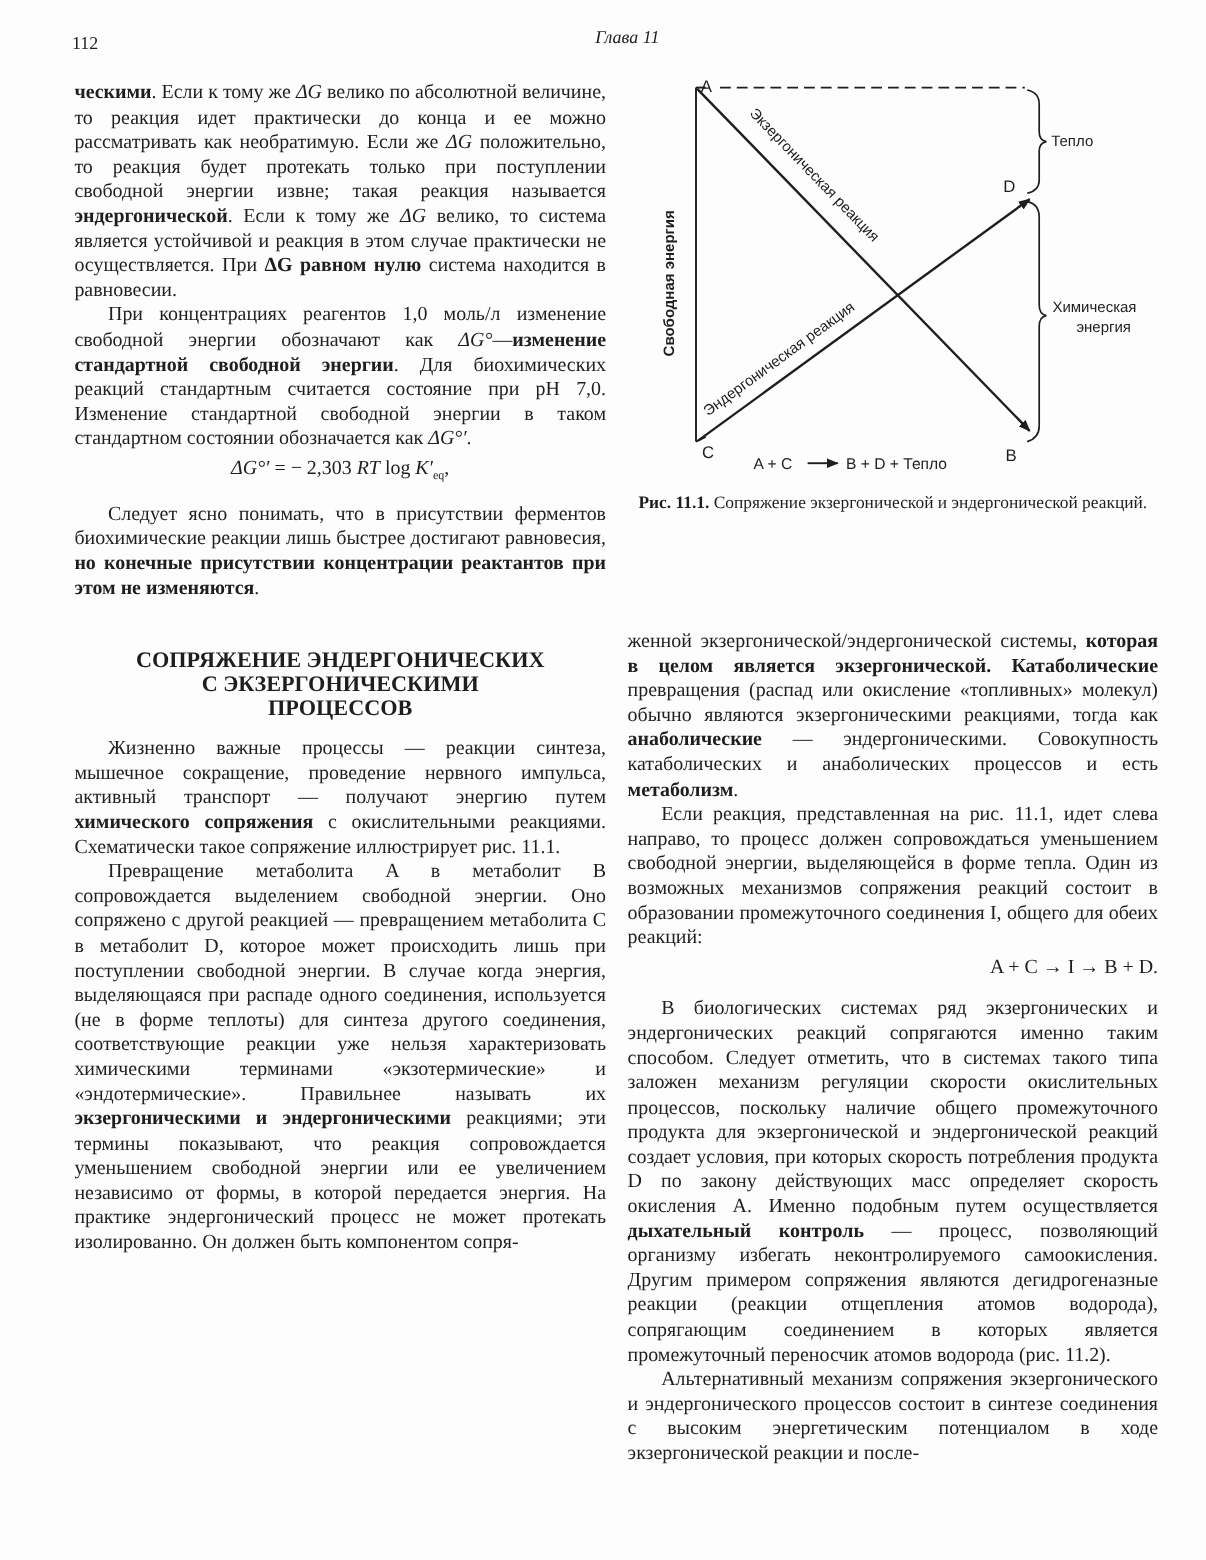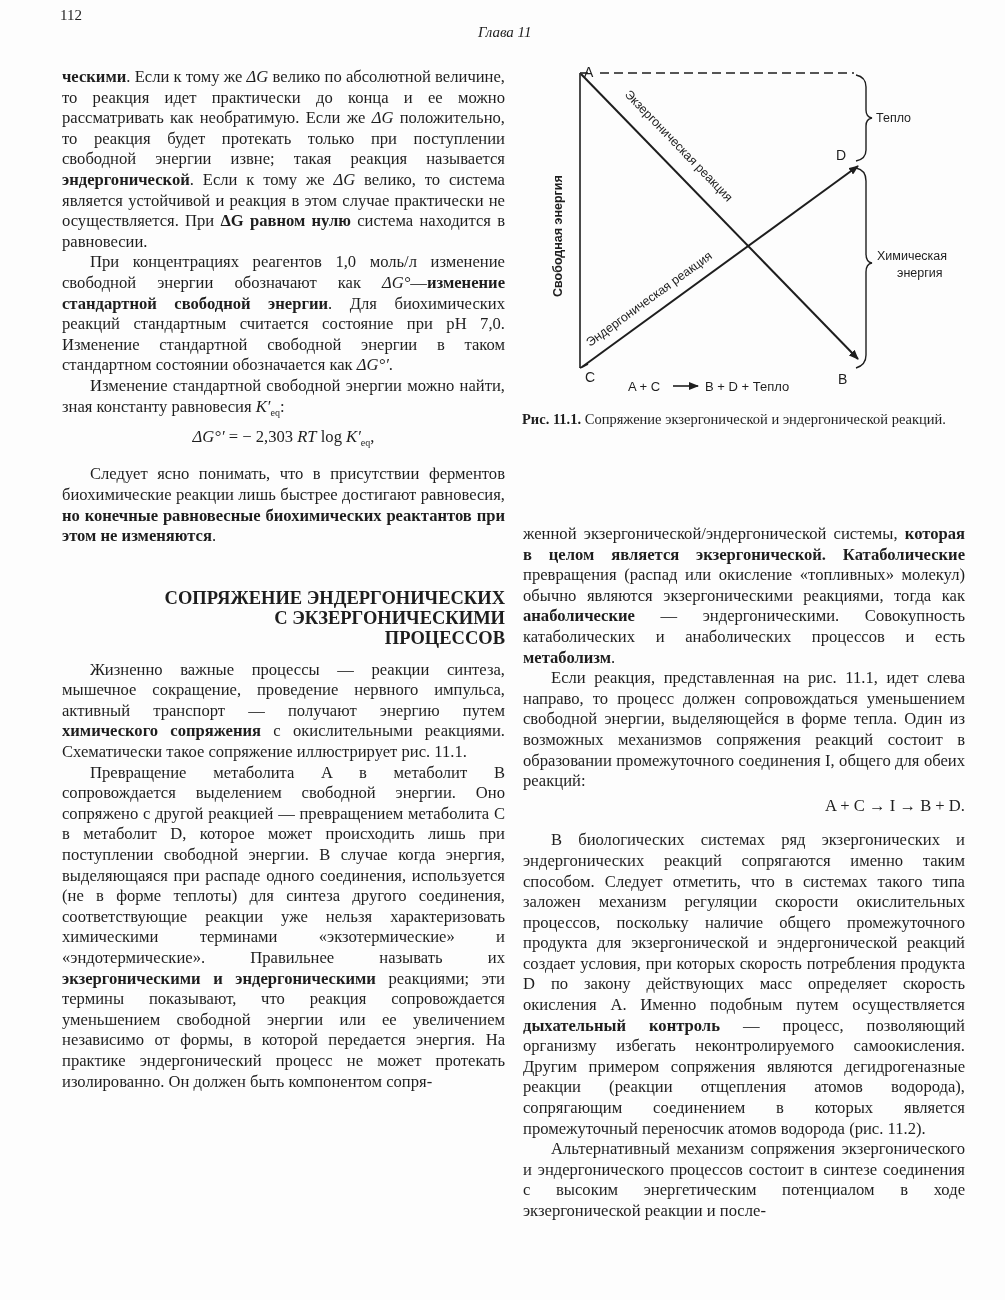--- a/index.html
+++ b/index.html
@@ -1,62 +1,61 @@
 <!DOCTYPE html>
 <html><head>
 <meta charset="utf-8">
 <style>
   html, body { margin: 0; padding: 0; }
   body {
     width: 1005px; height: 1300px; background: #fdfdfd; position: relative; overflow: hidden;
     font-family: "Liberation Serif", "DejaVu Serif", serif; color: #1e1e1e;
   }
-  .page-num { position: absolute; left: 60px; top: 7px; font-size: 15px; }
-  .running-head { position: absolute; left: 478px; top: 24px; font-size: 15px; font-style: italic; }
+  .page-num { position: absolute; left: 60px; top: 29px; font-size: 15px; }
+  .running-head { position: absolute; left: 496px; top: 24px; font-size: 15px; font-style: italic; }
 
   .col { position: absolute; font-size: 16.6px; line-height: 20.6px; text-align: justify; }
   .col-left { left: 62px; top: 67px; width: 443px; }
   .col-right { left: 523px; top: 524px; width: 442px; }
   .col p { margin: 0; }
   .col p.indent { text-indent: 28px; }
   .col b { font-weight: bold; }
   .col i { }
   .formula { text-align: center; margin: 4px 0 10px 0; }
   .formula-right { text-align: right; margin: 4px 0 14px 0; }
 
   .section-title {
-    font-size: 18.5px; line-height: 20px; font-weight: bold; margin: 41px 0 12px 0; text-align: right;
+    font-size: 18.5px; line-height: 20px; font-weight: bold; margin: 41px 0 12px 0; text-align: center;
   }
 
   .figure { position: absolute; left: 540px; top: 55px; width: 440px; height: 350px; }
   .figure svg { position: absolute; left: 0; top: 0; }
   .fig-text { font-family: "Liberation Sans", "DejaVu Sans", sans-serif; fill: #1e1e1e; }
   .caption {
-    position: absolute; left: 522px; top: 411px; width: 444px; text-align: left;
+    position: absolute; left: 522px; top: 411px; width: 444px; text-align: center;
     font-size: 14.5px; line-height: 17px; font-family: "Liberation Serif", serif;
   }
   .caption b { font-weight: bold; }
 </style>
 </head>
 <body>
 
 <div class="page-num">112</div>
 <div class="running-head">Глава 11</div>
 
 <div class="col col-left">
   <p><b>ческими</b><span>. Если к тому же </span><i>ΔG</i><span> велико по абсолютной величине, то реакция идет практически до конца и ее можно рассматривать как необратимую. Если же </span><i>ΔG</i><span> положительно, то реакция будет протекать только при поступлении свободной энергии извне; такая реакция называется </span><b>эндергонической</b><span>. Если к тому же </span><i>ΔG</i><span> велико, то система является устойчивой и реакция в этом случае практически не осуществляется. При </span><b>ΔG равном нулю</b><span> система находится в равновесии.</span></p>
 
   <p class="indent"><span>При концентрациях реагентов 1,0 моль/л изменение свободной энергии обозначают как </span><i>ΔG°</i><span>—</span><b>изменение стандартной свободной энергии</b><span>. Для биохимических реакций стандартным считается состояние при pH 7,0. Изменение стандартной свободной энергии в таком стандартном состоянии обозначается как </span><i>ΔG°′</i><span>.</span></p>
 
-  <p class="indent"><span>Изменение стандартной свободной энергии можно найти, зная константу равновесия </span><i>K′</i><sub style="font-size:10px">eq</sub><span>:</span></p>
 
   <div class="formula"><i>ΔG°′</i><span> = − 2,303 </span><i>RT</i><span> log </span><i>K′</i><sub style="font-size:10px">eq</sub><span>,</span></div>
 
 
-  <p class="indent"><span>Следует ясно понимать, что в присутствии ферментов биохимические реакции лишь быстрее достигают равновесия, </span><b>но конечные равновесные биохимических реактантов при этом не изменяются</b><span>.</span></p>
+  <p class="indent"><span>Следует ясно понимать, что в присутствии ферментов биохимические реакции лишь быстрее достигают равновесия, </span><b>но конечные присутствии концентрации реактантов при этом не изменяются</b><span>.</span></p>
 
   <div class="section-title">
     <div>СОПРЯЖЕНИЕ ЭНДЕРГОНИЧЕСКИХ</div>
     <div>С ЭКЗЕРГОНИЧЕСКИМИ</div>
     <div>ПРОЦЕССОВ</div>
   </div>
 
   <p class="indent"><span>Жизненно важные процессы — реакции синтеза, мышечное сокращение, проведение нервного импульса, активный транспорт — получают энергию путем </span><b>химического сопряжения</b><span> с окислительными реакциями. Схематически такое сопряжение иллюстрирует рис. 11.1.</span></p>
 
   <p class="indent"><span>Превращение метаболита A в метаболит B сопровождается выделением свободной энергии. Оно сопряжено с другой реакцией — превращением метаболита C в метаболит D, которое может происходить лишь при поступлении свободной энергии. В случае когда энергия, выделяющаяся при распаде одного соединения, используется (не в форме теплоты) для синтеза другого соединения, соответствующие реакции уже нельзя характеризовать химическими терминами «экзотермические» и «эндотермические». Правильнее называть их </span><b>экзергоническими и эндергоническими</b><span> реакциями; эти термины показывают, что реакция сопровождается уменьшением свободной энергии или ее увеличением независимо от формы, в которой передается энергия. На практике эндергонический процесс не может протекать изолированно. Он должен быть компонентом сопря-</span></p>

